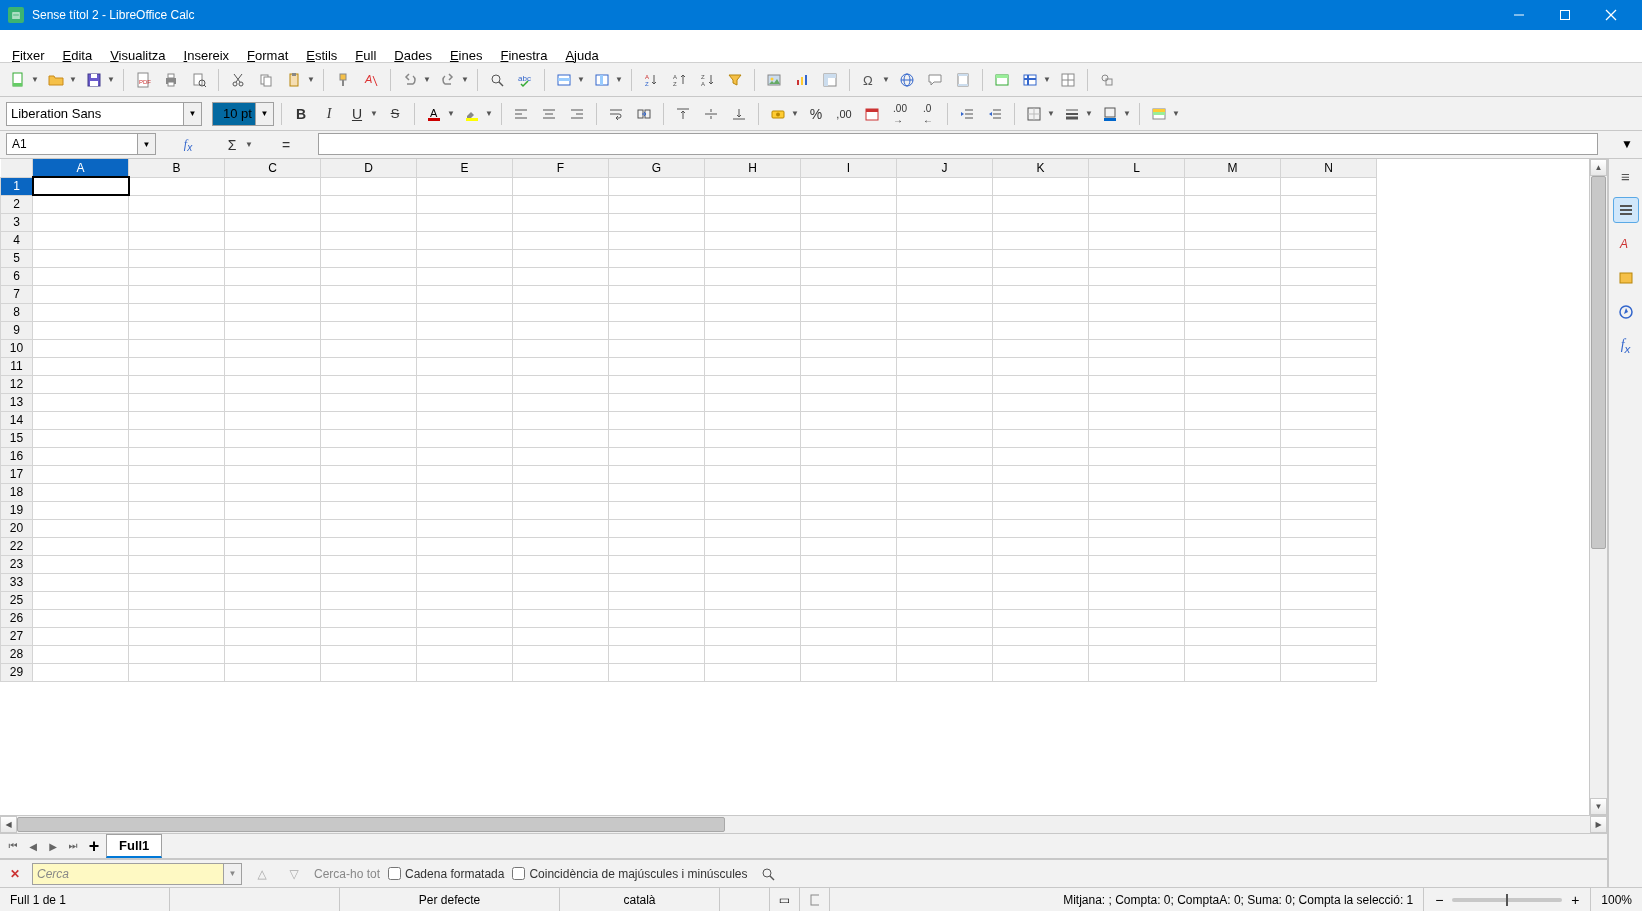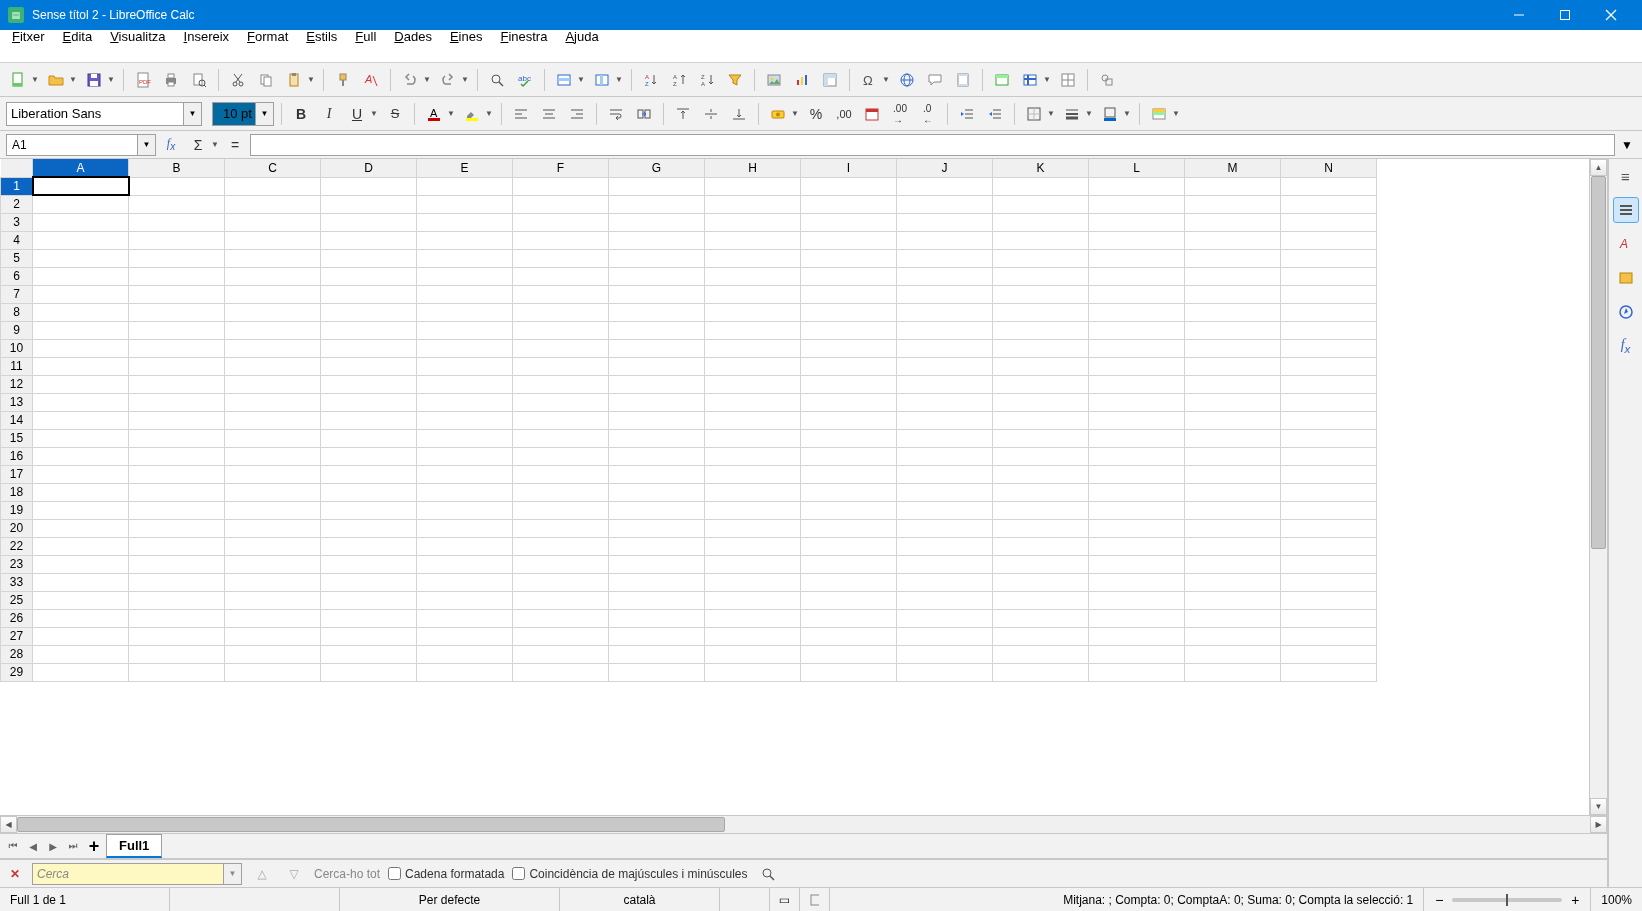--- a/index.html
+++ b/index.html
@@ -7,38 +7,38 @@
 body { display: flex; flex-direction: column; font-size: 12px; }
 
 
 .titlebar { height: 30px; background: #0078d7; color: #fff; display: flex; align-items: center; padding: 0 8px; }
 .titlebar .app-icon { width: 16px; height: 16px; background: #3cb371; border-radius: 2px; margin-right: 8px; display:flex;align-items:center;justify-content:center;font-size:9px;color:#fff;}
 .titlebar .title { flex: 1; font-size: 12px; }
 .titlebar .win-controls { display: flex; gap: 0; }
 .titlebar .win-btn { width: 46px; height: 30px; display:flex; align-items:center; justify-content:center; color:#fff; }
 
 
-.menubar { height: 24px; background: #fff; border-bottom: 1px solid #d0d0d0; display: flex; align-items: flex-end; padding: 16px 4px; gap: 2px; }
+.menubar { height: 24px; background: #fff; border-bottom: 1px solid #d0d0d0; display: flex; align-items: flex-start; padding: 16px 4px; gap: 2px; }
 .menubar .menu-item { padding: 2px 8px; font-size: 13px; }
 .menubar .mn-u { text-decoration: underline; }
 
 
 .toolbar { background: #f2f2f2; border-bottom: 1px solid #c8c8c8; display: flex; align-items: center; padding: 3px 6px; gap: 4px; min-height: 34px; }
 .tbtn { width: 24px; height: 24px; display:flex; align-items:center; justify-content:center; border:1px solid transparent; border-radius:3px; color:#333;}
 .tbtn svg { width:16px; height:16px; }
 .tsep { width:1px; height:22px; background:#c8c8c8; margin:0 3px; }
 .tdd { width:10px; display:flex; align-items:center; justify-content:center; color:#555; font-size:8px;}
 .tgroup { display:flex; align-items:center; }
 
 .font-combo { width: 196px; height: 24px; border:1px solid #a0a0a0; background:#fff; display:flex; align-items:center; padding:0 4px; font-size:13px; position:relative;}
 .font-combo .dd, .size-combo .dd, .namebox .dd, .search-combo .dd { position:absolute; right:0; top:0; bottom:0; width:18px; border-left:1px solid #a0a0a0; display:flex;align-items:center;justify-content:center;background:#f0f0f0;font-size:8px;}
 .size-combo { width: 62px; height: 24px; border:1px solid #a0a0a0; background:#0369a1; display:flex; align-items:center; padding:0 10px; font-size:13px; position:relative; margin-left:6px;}
 
 
-.formulabar { height: 28px; background:#f2f2f2; border-bottom: 1px solid #c8c8c8; display:flex; align-items:center; padding:2px 6px; gap:3px;}
+.formulabar { height: 28px; background:#f2f2f2; border-bottom: 1px solid #c8c8c8; display:flex; padding:2px 6px; gap:20px;}
 .namebox { width:150px; height:22px; border:1px solid #a0a0a0; background:#fff; display:flex;align-items:center;padding:0 5px;font-size:12px;position:relative;}
 .formula-input { flex:1; height:22px; border:1px solid #a0a0a0; background:#fff; padding:0 4px;}
 .formula-expand { width:18px; height:22px; display:flex;align-items:center;justify-content:center; }
 
 
 .workarea { flex:1; display:flex; overflow:hidden; }
 .sheetwrap { flex:1; display:flex; flex-direction:column; overflow:hidden; border-right:1px solid #c8c8c8;}
 .gridwrap { flex:1; overflow:hidden; position:relative; display:flex; }
 .grid-main { flex:1; overflow:hidden; position:relative; }
 table.sheet { border-collapse: collapse; table-layout: fixed; }

